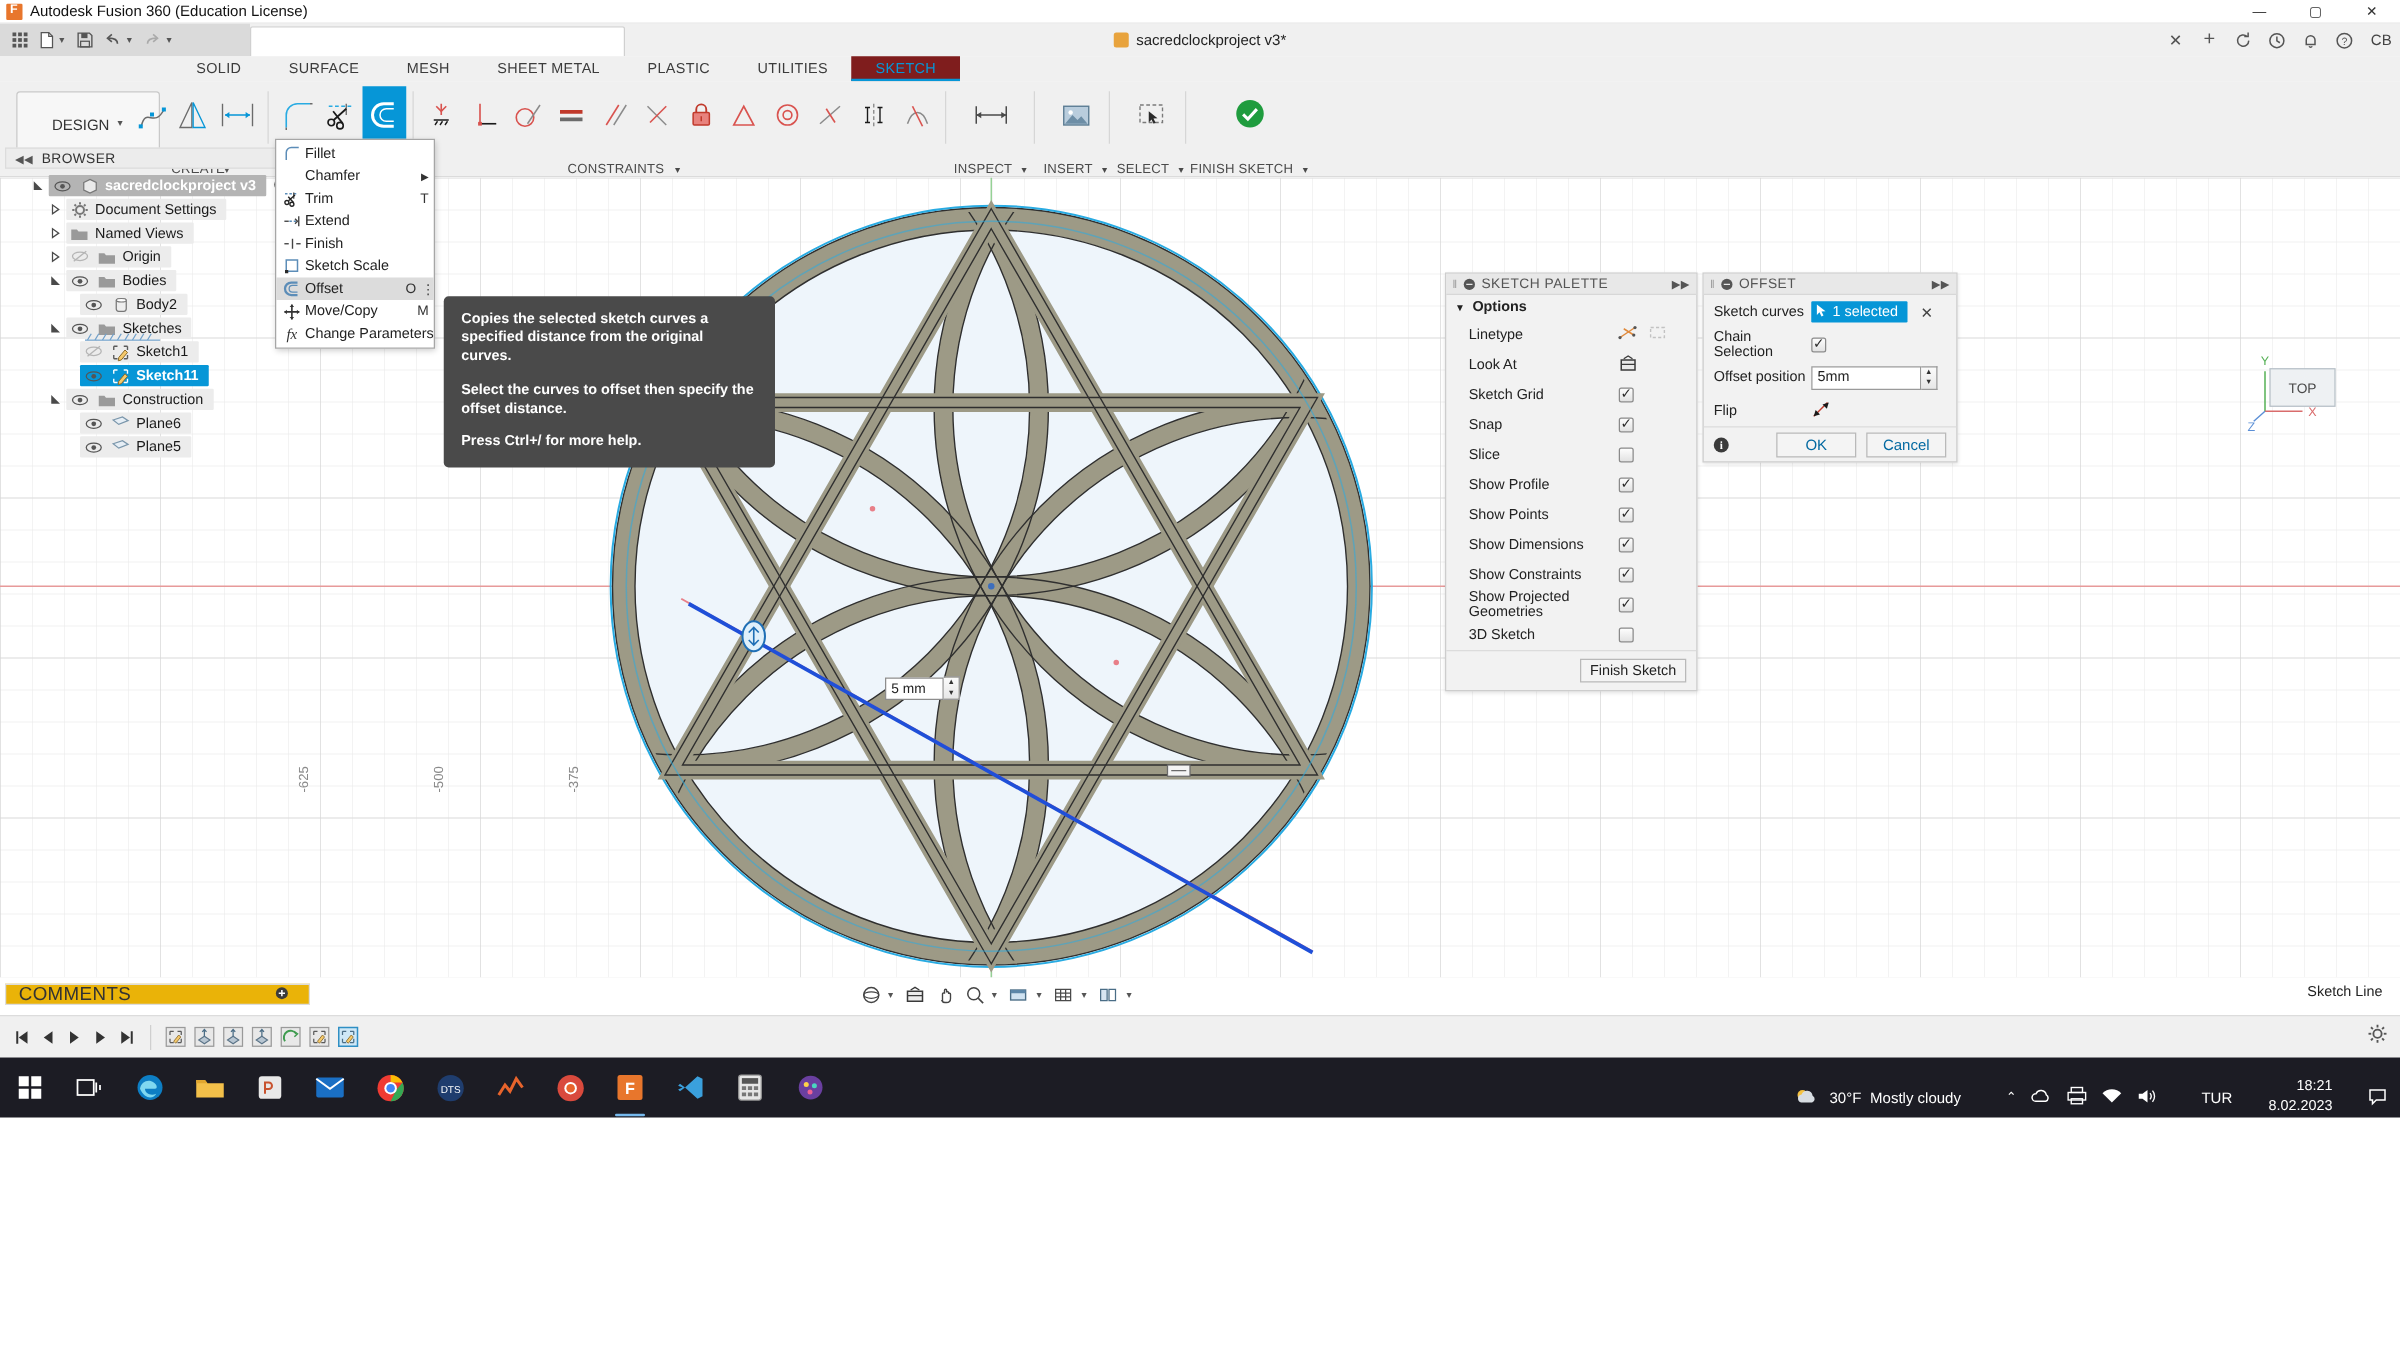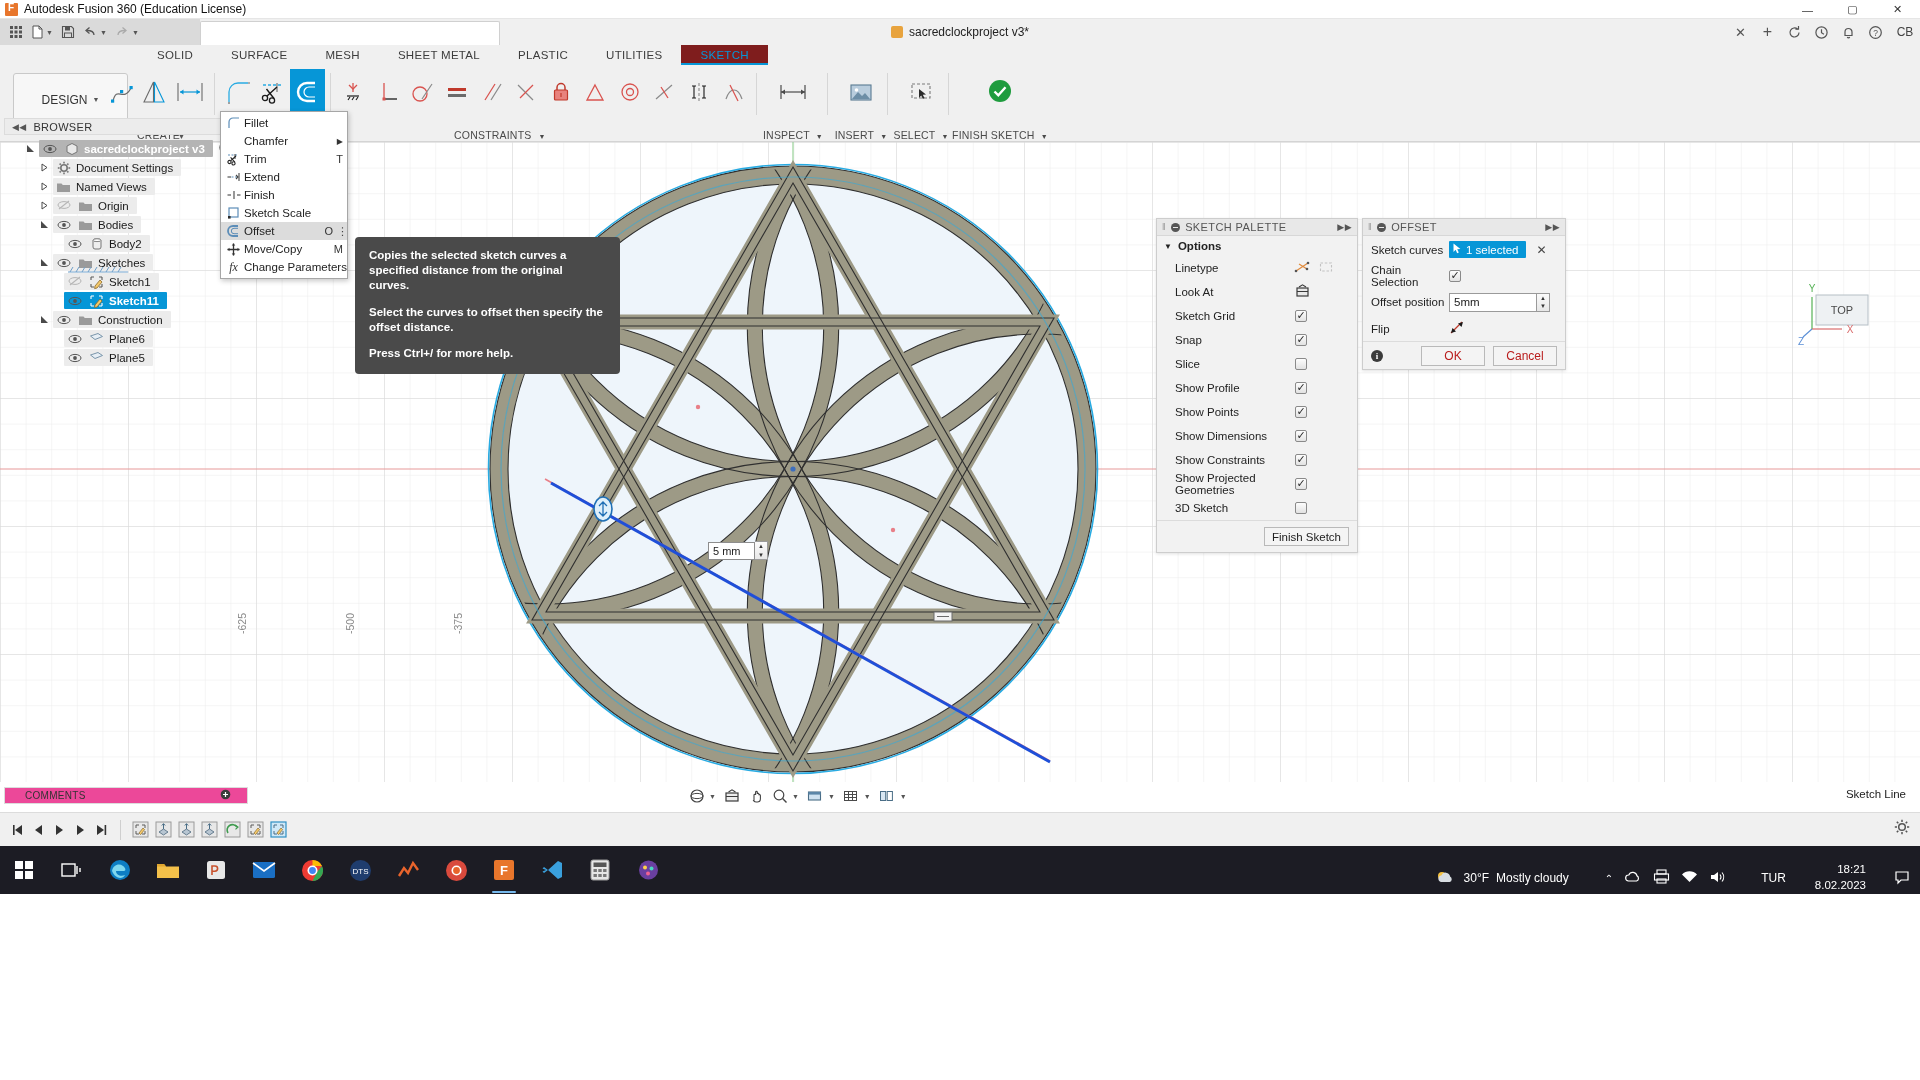--- a/index.html
+++ b/index.html
@@ -177,23 +177,23 @@
   .tnode.rootsel .pill { background: #b4b4b4; }
   .tnode.rootsel .tlabel { color: #fff; font-weight: bold; }
   .twist { width: 17px; display: flex; justify-content: center; flex: none; }
   .teye { width: 22px; display: flex; justify-content: center; flex: none; }
   .ticon { width: 21px; display: flex; justify-content: center; flex: none; }
   .tlabel { padding-left: 2px; white-space: nowrap; }
 
   
   .comments {
     position: absolute; left: 4px; top: 787px; width: 244px; height: 17px;
-    background: #ec4899; border: 1px solid #dcdcdc;
-    display: flex; align-items: center; padding-left: 20px;
-    font-size: 10px; color: #333; letter-spacing: .3px;
+    background: #eab308; border: 1px solid #dcdcdc;
+    display: flex; align-items: center; padding-left: 10px;
+    font-size: 15px; color: #333; letter-spacing: .3px;
   }
 
   
   .canvas {
     position: absolute; left: 0; top: 142px; width: 1920px; height: 640px;
     background: #ffffff; overflow: hidden;
   }
 
   
   .palette {
@@ -277,21 +277,21 @@
     align-items: center; padding: 0 8px; gap: 8px;
   }
   .info-dot {
     width: 12px; height: 12px; border-radius: 50%; background: #3b3b3b;
     color: #fff; font-size: 9px; display: flex; align-items: center;
     justify-content: center; font-weight: bold; font-family: "Liberation Serif", serif;
   }
   .btn-ok, .btn-cancel {
     height: 20px; min-width: 64px; border: 1px solid #b9b9b9;
     background: #f4f4f4; display: flex; align-items: center;
-    justify-content: center; font-size: 12px; color: #b91c1c;
+    justify-content: center; font-size: 12px; color: #0369a1;
   }
   .btn-ok { margin-left: auto; }
 
   
   .dim-input {
     position: absolute; left: 708px; top: 399px; display: flex;
     align-items: center; z-index: 40;
   }
   .dim-input .fld {
     width: 47px; height: 18px; background: #fff; border: 1px solid #8d8d8d;

